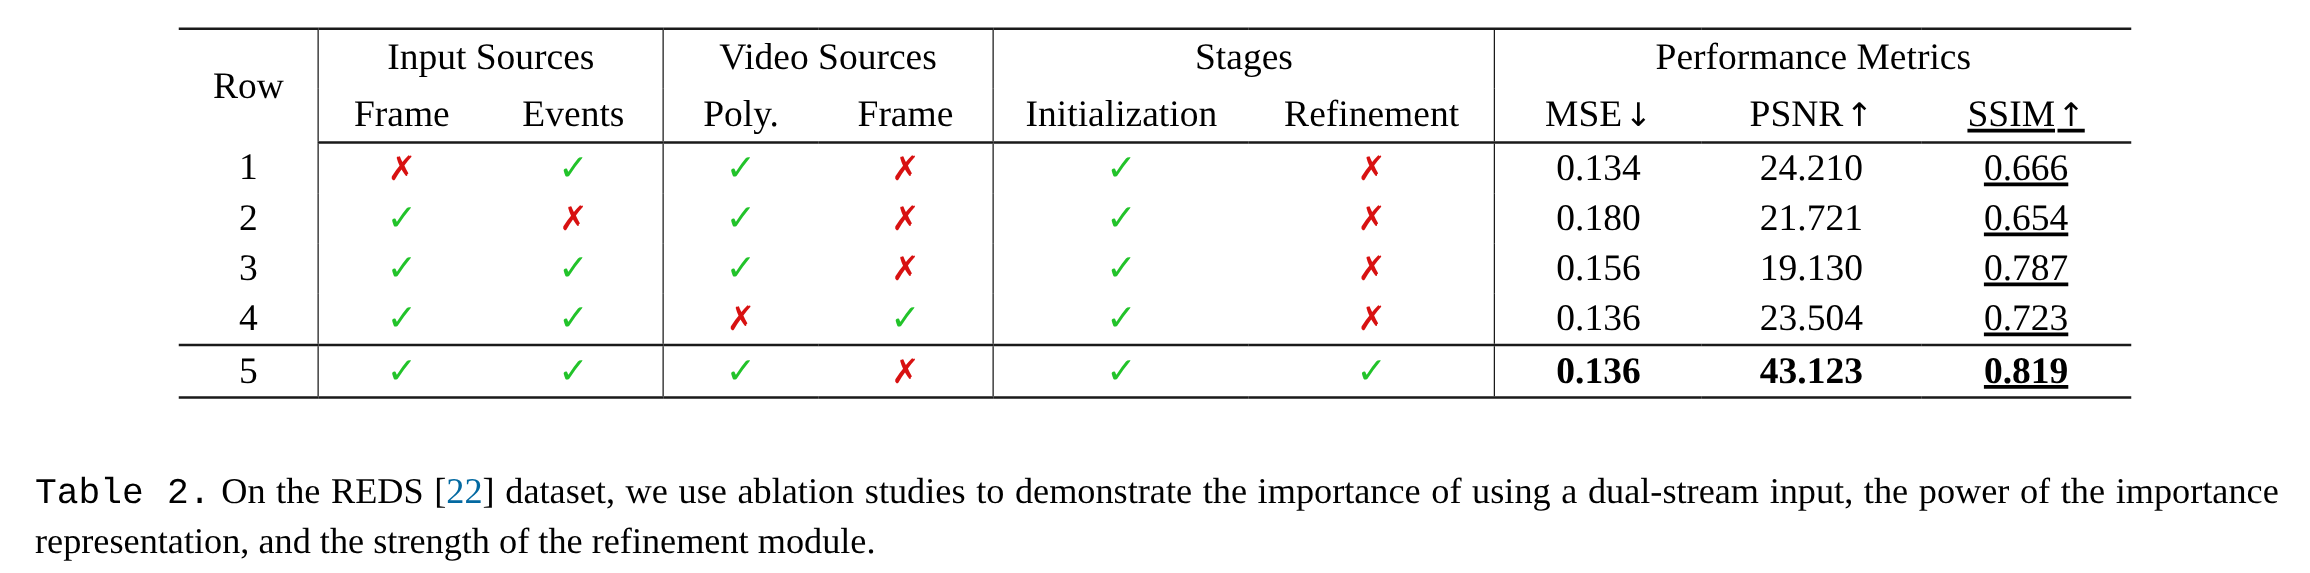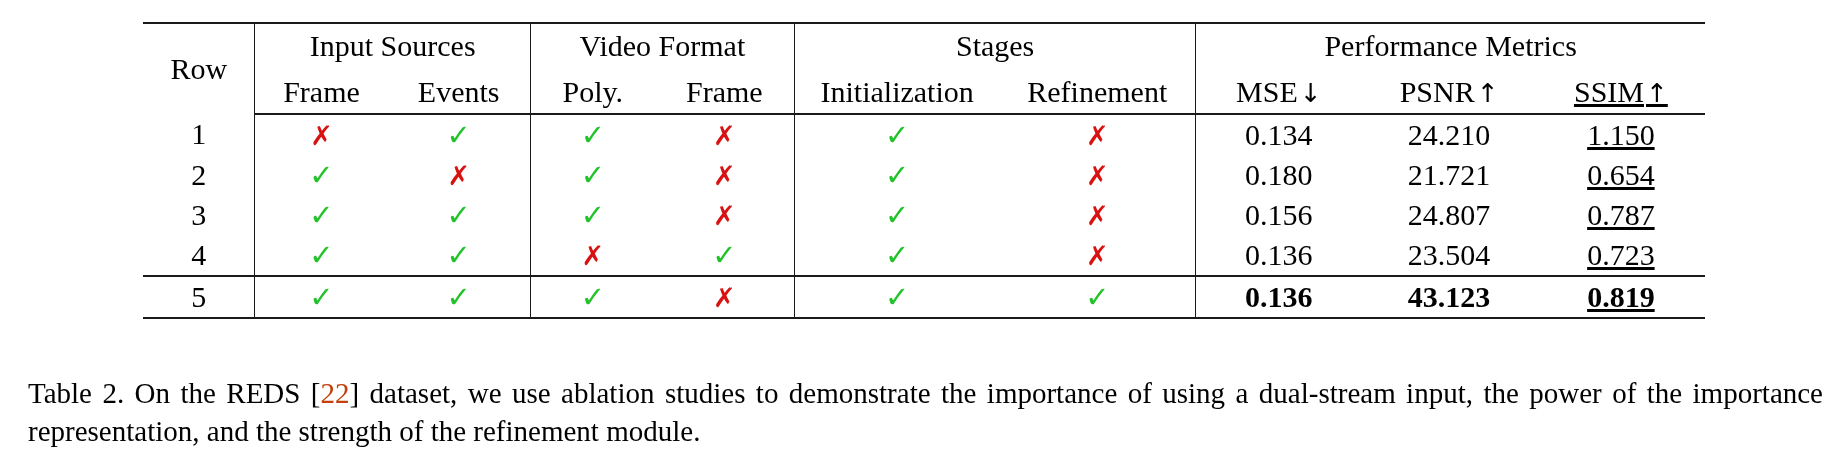--- a/index.html
+++ b/index.html
@@ -115,38 +115,39 @@
   .caption {
     position: absolute;
     left: 28px;
     top: 374px;
     width: 1795px;
     font-size: 29px;
     line-height: 1.32;
     text-align: justify;
   }
   .caption .cite {
-    color: #c2410c;
+    color: #0369a1;
   }
   .caption .cap-label {
     white-space: nowrap;
+    font-family: Liberation Mono, monospace;
   }
 </style>
 </head>
 <body>
 
 <div class="page">
 
   <div class="table-wrap">
     <table class="ablation">
       <thead>
         <tr class="rule-top">
           <th class="rowlabel grp-cell" rowspan="2">Row</th>
           <th class="grp-cell h-group vsep-left" colspan="2">Input Sources</th>
-          <th class="grp-cell h-group vsep-left" colspan="2">Video Format</th>
+          <th class="grp-cell h-group vsep-left" colspan="2">Video Sources</th>
           <th class="grp-cell h-group vsep-left" colspan="2">Stages</th>
           <th class="grp-cell h-group vsep-left" colspan="3">Performance Metrics</th>
         </tr>
         <tr class="rule-head-bottom">
           <th class="sub-cell c-frame1 vsep-left">Frame</th>
           <th class="sub-cell c-events">Events</th>
           <th class="sub-cell c-poly vsep-left">Poly.</th>
           <th class="sub-cell c-frame2">Frame</th>
           <th class="sub-cell c-init vsep-left">Initialization</th>
           <th class="sub-cell c-refine">Refinement</th>
@@ -159,21 +160,21 @@
           <tr>
             <td class="body-cell rowlabel">1</td>
             <td class="body-cell c-frame1 vsep-left"><span class="mark mark-no">✗</span></td>
             <td class="body-cell c-events"><span class="mark mark-yes">✓</span></td>
             <td class="body-cell c-poly vsep-left"><span class="mark mark-yes">✓</span></td>
             <td class="body-cell c-frame2"><span class="mark mark-no">✗</span></td>
             <td class="body-cell c-init vsep-left"><span class="mark mark-yes">✓</span></td>
             <td class="body-cell c-refine"><span class="mark mark-no">✗</span></td>
             <td class="body-cell metric c-mse vsep-left">0.134</td>
             <td class="body-cell metric c-psnr">24.210</td>
-            <td class="body-cell metric c-ssim">1.150</td>
+            <td class="body-cell metric c-ssim">0.666</td>
           </tr>
           <tr>
             <td class="body-cell rowlabel">2</td>
             <td class="body-cell c-frame1 vsep-left"><span class="mark mark-yes">✓</span></td>
             <td class="body-cell c-events"><span class="mark mark-no">✗</span></td>
             <td class="body-cell c-poly vsep-left"><span class="mark mark-yes">✓</span></td>
             <td class="body-cell c-frame2"><span class="mark mark-no">✗</span></td>
             <td class="body-cell c-init vsep-left"><span class="mark mark-yes">✓</span></td>
             <td class="body-cell c-refine"><span class="mark mark-no">✗</span></td>
             <td class="body-cell metric c-mse vsep-left">0.180</td>
@@ -182,21 +183,21 @@
           </tr>
           <tr>
             <td class="body-cell rowlabel">3</td>
             <td class="body-cell c-frame1 vsep-left"><span class="mark mark-yes">✓</span></td>
             <td class="body-cell c-events"><span class="mark mark-yes">✓</span></td>
             <td class="body-cell c-poly vsep-left"><span class="mark mark-yes">✓</span></td>
             <td class="body-cell c-frame2"><span class="mark mark-no">✗</span></td>
             <td class="body-cell c-init vsep-left"><span class="mark mark-yes">✓</span></td>
             <td class="body-cell c-refine"><span class="mark mark-no">✗</span></td>
             <td class="body-cell metric c-mse vsep-left">0.156</td>
-            <td class="body-cell metric c-psnr">24.807</td>
+            <td class="body-cell metric c-psnr">19.130</td>
             <td class="body-cell metric c-ssim">0.787</td>
           </tr>
           <tr>
             <td class="body-cell rowlabel">4</td>
             <td class="body-cell c-frame1 vsep-left"><span class="mark mark-yes">✓</span></td>
             <td class="body-cell c-events"><span class="mark mark-yes">✓</span></td>
             <td class="body-cell c-poly vsep-left"><span class="mark mark-no">✗</span></td>
             <td class="body-cell c-frame2"><span class="mark mark-yes">✓</span></td>
             <td class="body-cell c-init vsep-left"><span class="mark mark-yes">✓</span></td>
             <td class="body-cell c-refine"><span class="mark mark-no">✗</span></td>

